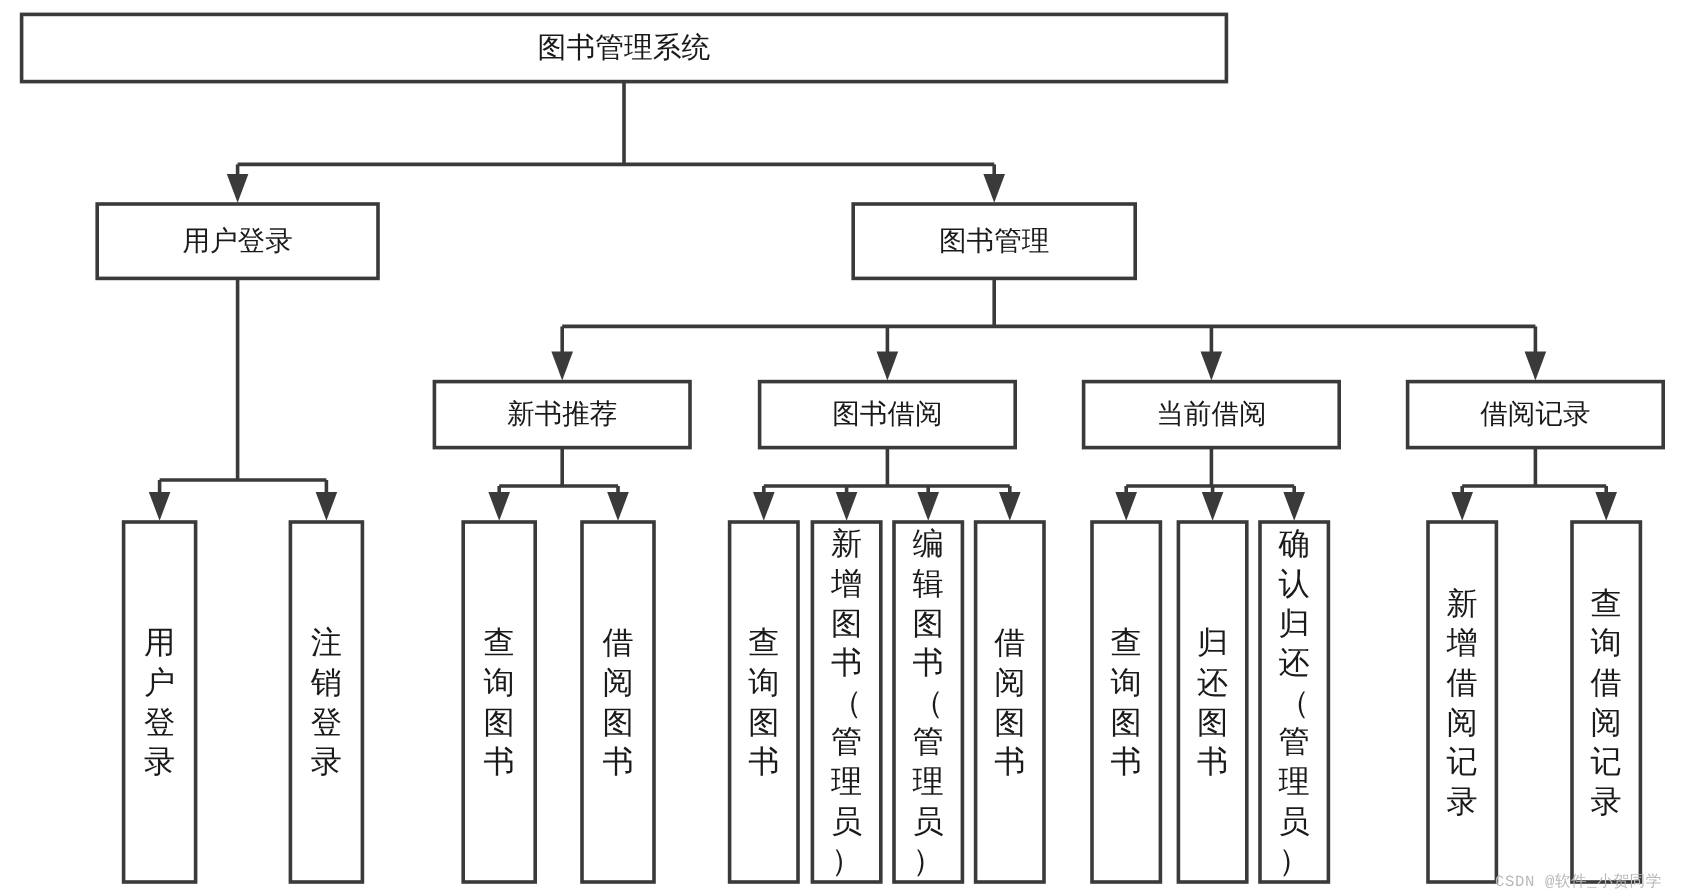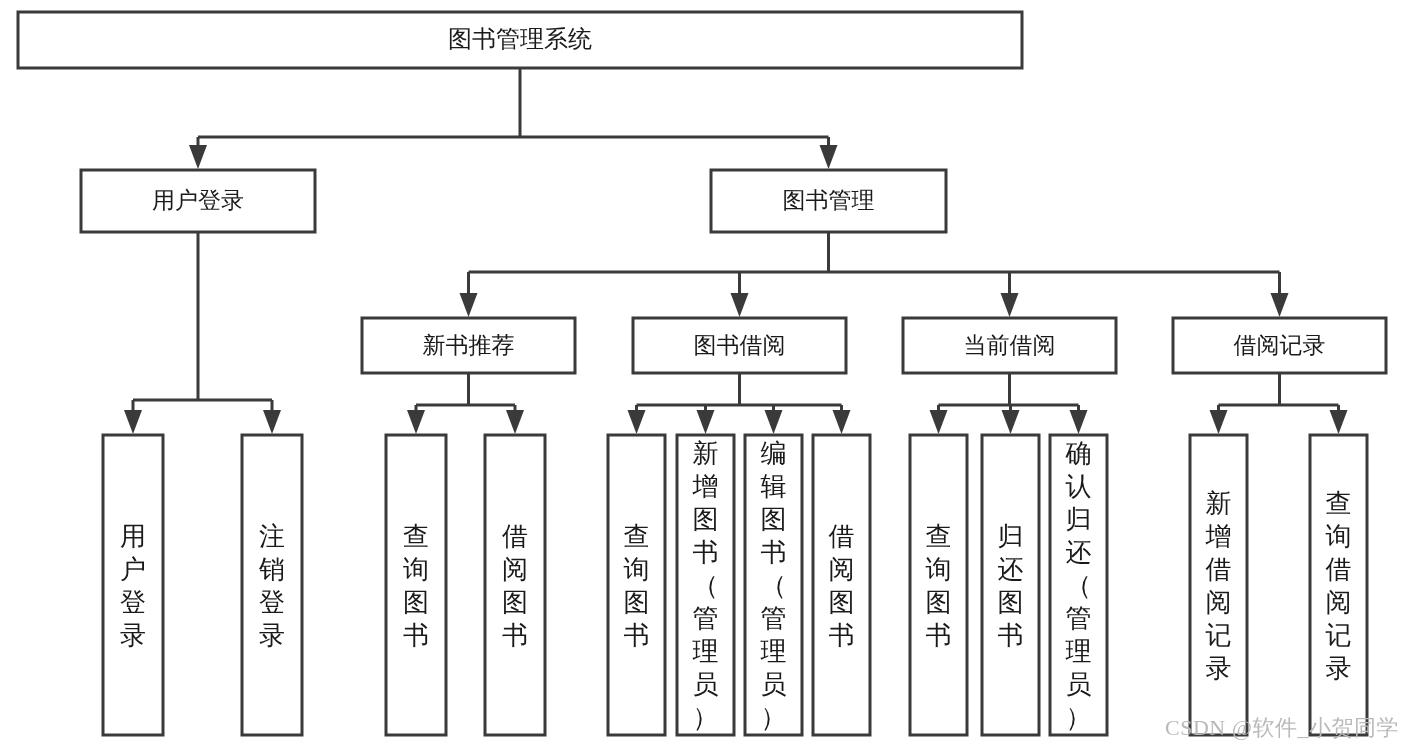--- a/index.html
+++ b/index.html
@@ -19,23 +19,23 @@
   }
   .node-label-root{
     font-family:"Liberation Sans","DejaVu Sans",sans-serif;
     font-size:24px;fill:#1a1a1a;text-anchor:middle;dominant-baseline:middle;
   }
   .leaf-char{
     font-family:"Liberation Sans","DejaVu Sans",sans-serif;
     font-size:26px;fill:#1a1a1a;text-anchor:middle;dominant-baseline:middle;
   }
   .watermark{
-    position:absolute;right:6px;bottom:4px;
-    font-family:Liberation Serif, serif;
-    font-size:22px;color:#b9b9b9;white-space:nowrap;letter-spacing:.5px;
+    position:absolute;right:20px;bottom:4px;
+    font-family:Liberation Mono, monospace;
+    font-size:13px;color:#b9b9b9;white-space:nowrap;letter-spacing:.5px;
   }
 </style>
 </head>
 <body>
 
 <svg id="diagram-root" viewBox="0 0 1405 747" xmlns="http://www.w3.org/2000/svg">
   <g id="connector-layer">
       <g>
         <path class="connector" d="M 520 68 L 520 137"></path>
         <path class="connector" d="M 198 137 L 828.5 137"></path>

